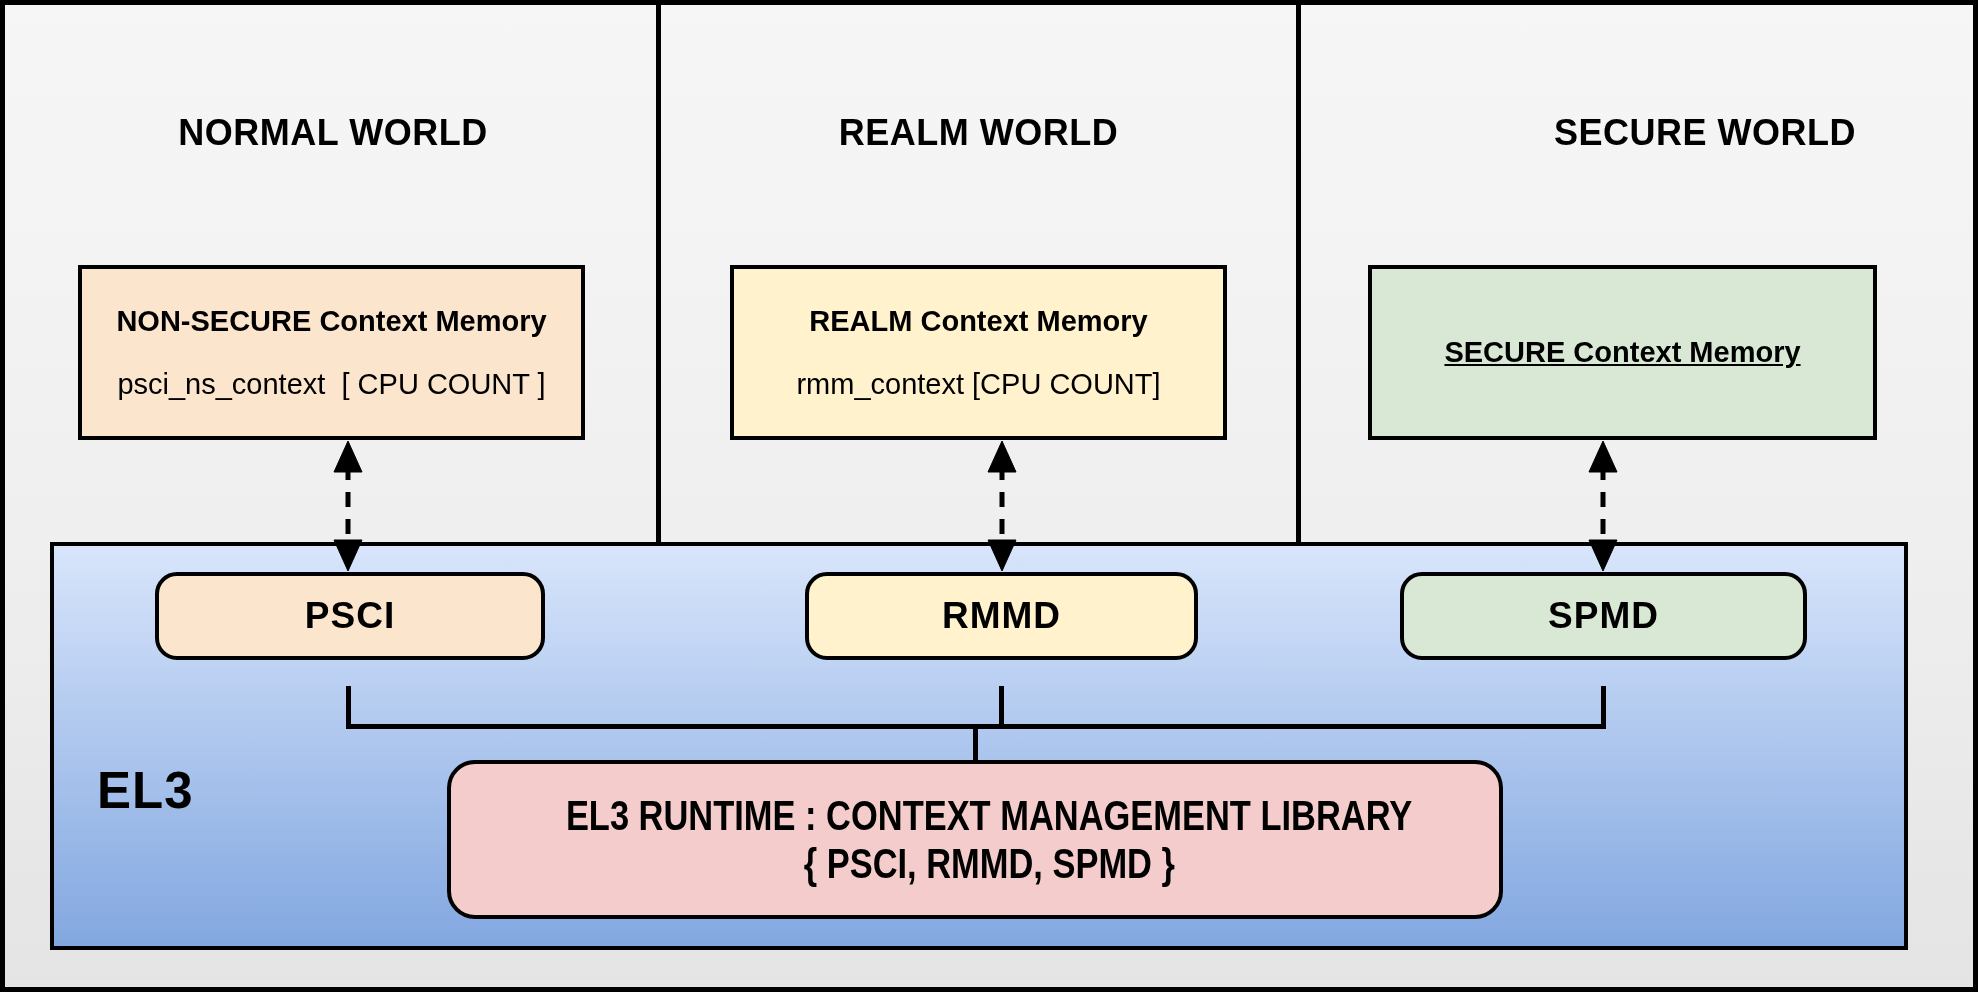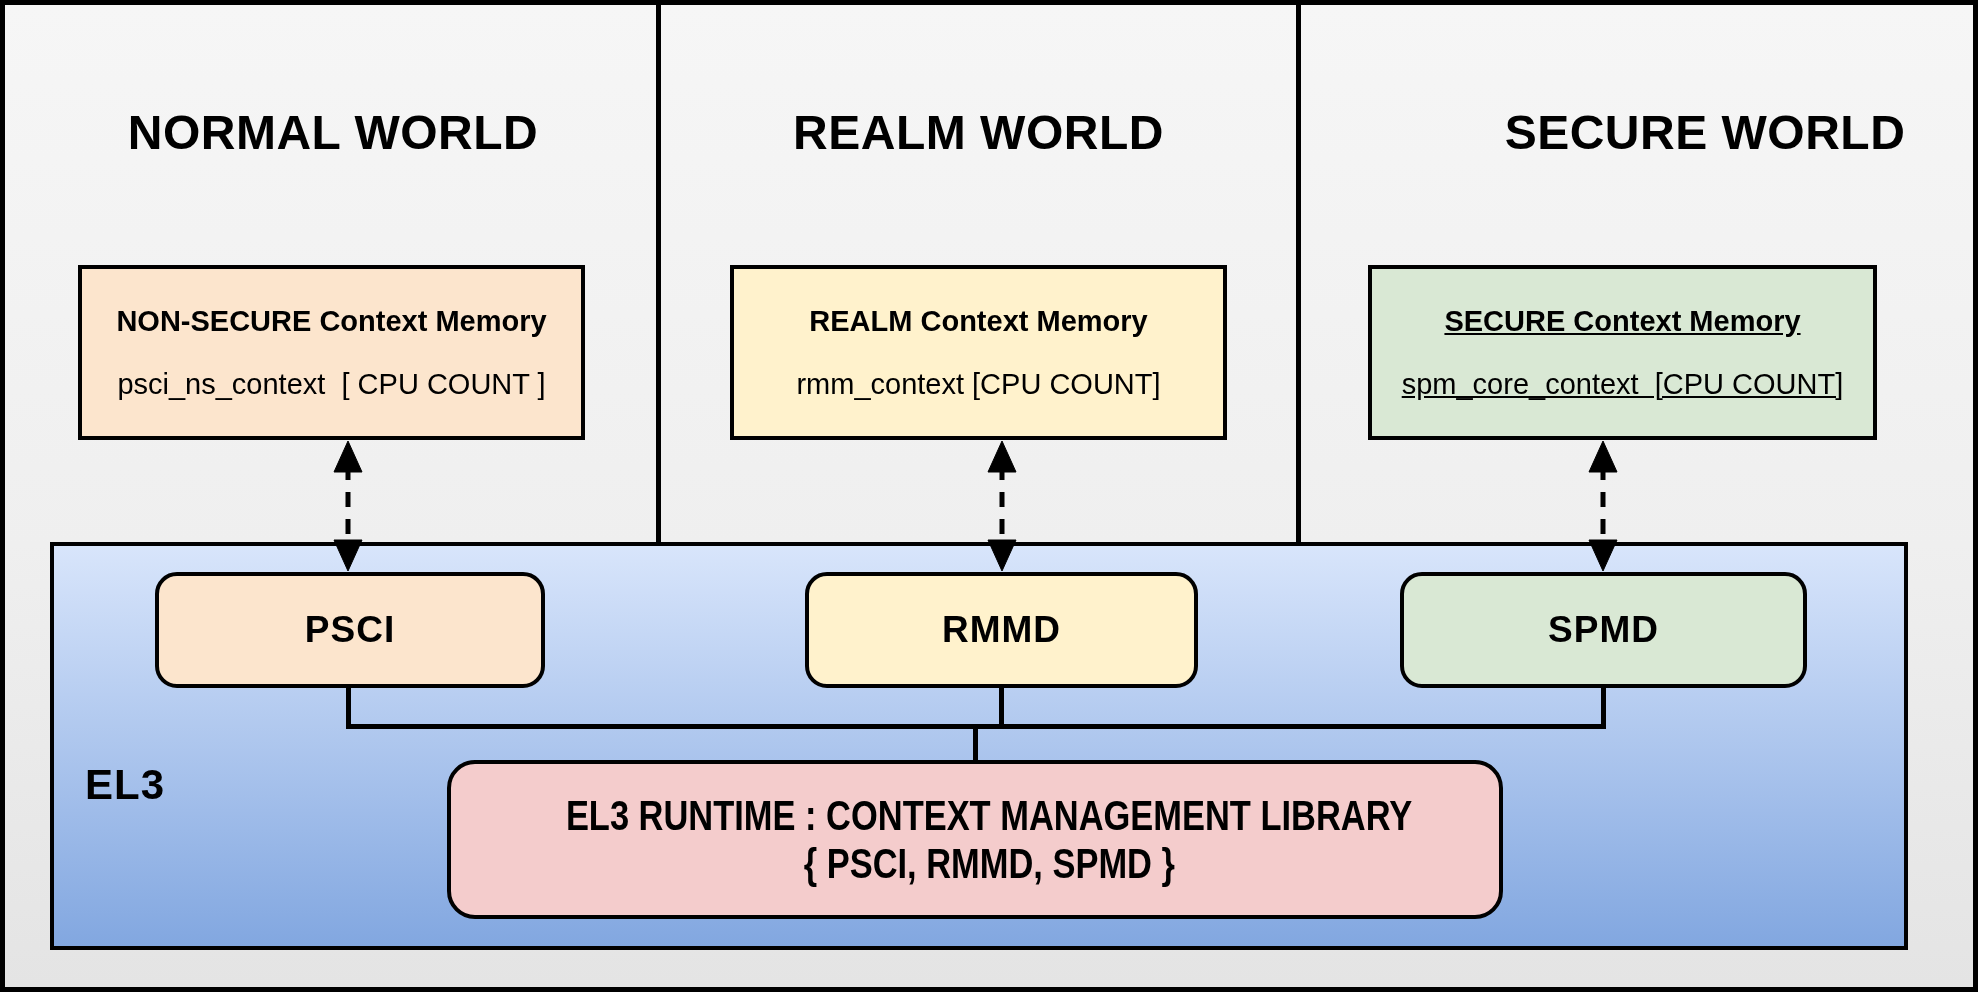--- a/index.html
+++ b/index.html
@@ -13,46 +13,46 @@
     font-family:"Liberation Sans",sans-serif;
     color:#000;
   }
   .divider{
     position:absolute;top:0;width:5px;height:537px;background:#000;
   }
   .divider.d1{left:651px;}
   .divider.d2{left:1291px;}
   .world-title{
     position:absolute;top:108px;height:40px;line-height:40px;
-    font-size:48px;font-weight:bold;letter-spacing:.5px;text-align:center;
+    font-size:36px;font-weight:bold;letter-spacing:.5px;text-align:center;
   }
   .world-title.t1{left:5px;width:646px;}
   .world-title.t2{left:656px;width:635px;}
   .world-title.t3{left:1296px;width:808px;}
   .ctx-box{
     position:absolute;top:260px;height:175px;
     border:4px solid #000;
     display:flex;flex-direction:column;align-items:center;justify-content:center;
     row-gap:30px;text-align:center;
   }
   .ctx-box.c1{left:73px;width:507px;}
   .ctx-box.c2{left:725px;width:497px;}
   .ctx-box.c3{left:1363px;width:509px;}
   .ctx-heading{font-size:29px;font-weight:bold;white-space:pre;}
   .ctx-array{font-size:29px;white-space:pre;}
   .el3-box{
     position:absolute;left:45px;top:537px;width:1858px;height:408px;
     border:4px solid #000;
   }
   .el3-label{
-    position:absolute;left:80px;top:756px;
-    font-size:42px;font-weight:bold;letter-spacing:1px;
+    position:absolute;left:92px;top:756px;
+    font-size:51px;font-weight:bold;letter-spacing:1px;
   }
   .dispatcher{
-    position:absolute;top:567px;height:116px;
+    position:absolute;top:567px;height:88px;
     border:4px solid #000;border-radius:22px;
     display:flex;align-items:center;justify-content:center;
     font-size:37px;font-weight:bold;letter-spacing:1px;
   }
   .dispatcher.psci{left:150px;width:390px;}
   .dispatcher.rmmd{left:800px;width:393px;}
   .dispatcher.spmd{left:1395px;width:407px;align-items:center;}
   .runtime-box{
     position:absolute;left:442px;top:755px;width:1056px;height:159px;
     border:4px solid #000;border-radius:28px;
@@ -83,21 +83,20 @@
   <div class="ctx-box c1" style="background: rgb(252, 229, 205);">
     <div class="ctx-heading">NON-SECURE Context Memory</div>
     <div class="ctx-array">psci_ns_context  [ CPU COUNT ]</div>
   </div>
   <div class="ctx-box c2" style="background: rgb(255, 242, 204);">
     <div class="ctx-heading">REALM Context Memory</div>
     <div class="ctx-array">rmm_context [CPU COUNT]</div>
   </div>
   <div class="ctx-box c3" style="background: rgb(217, 232, 212); text-decoration: underline;">
     <div class="ctx-heading">SECURE Context Memory</div>
-    <div class="ctx-array">spm_core_context  [CPU COUNT]</div>
   </div>
 
   <div class="el3-box" style="background: linear-gradient(rgb(216, 229, 251), rgb(130, 167, 224));"></div>
   <div class="el3-label">EL3</div>
 
   <div class="dispatcher psci" style="background: rgb(252, 229, 205);">
     <span>PSCI</span>
   </div>
   <div class="dispatcher rmmd" style="background: rgb(255, 242, 204);">
     <span>RMMD</span>

